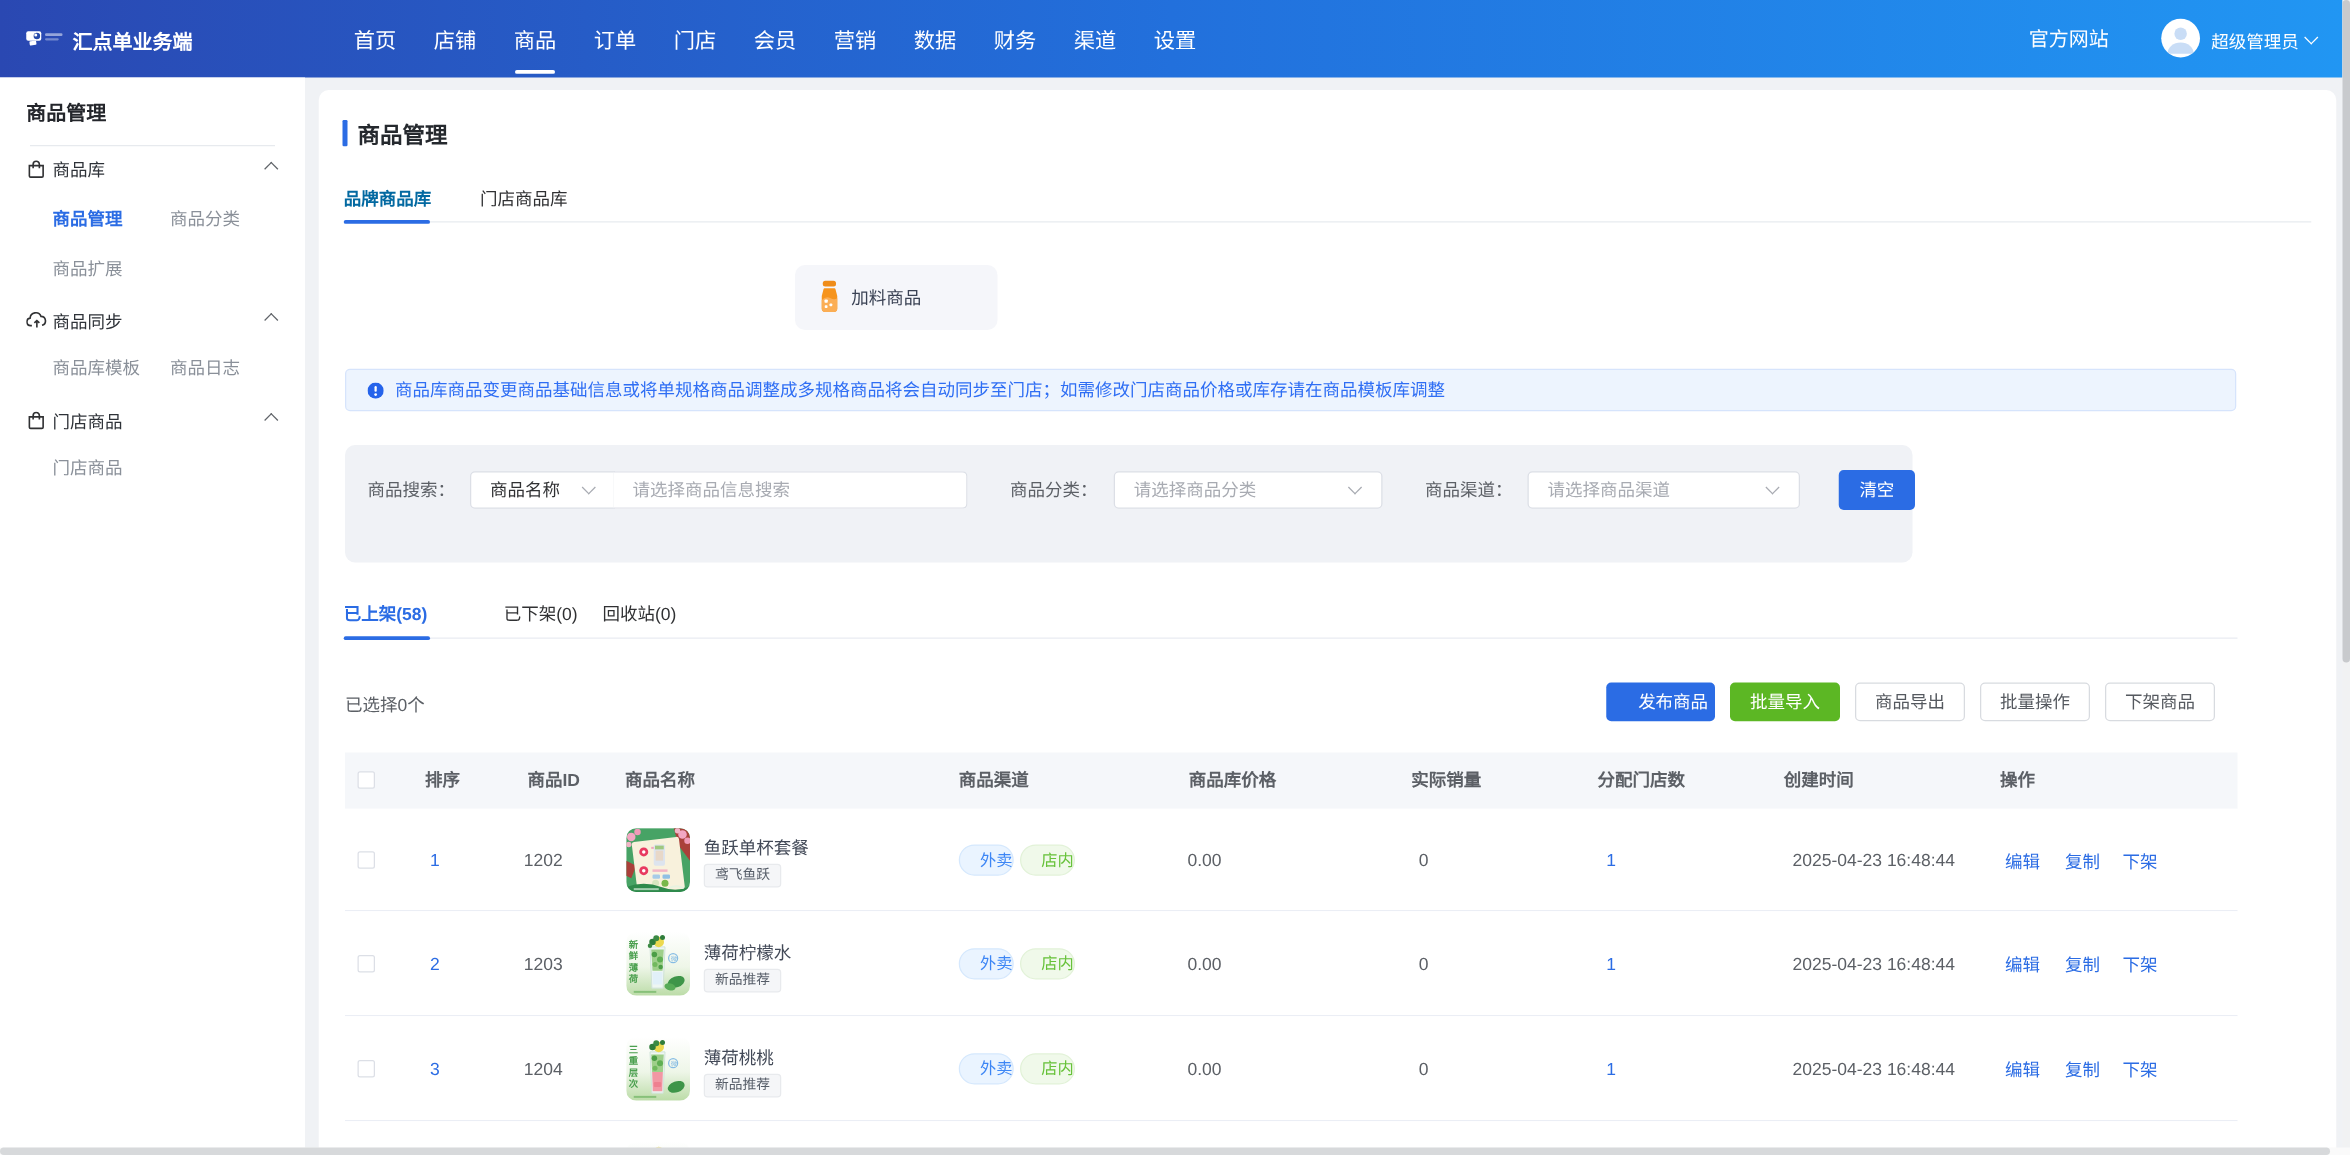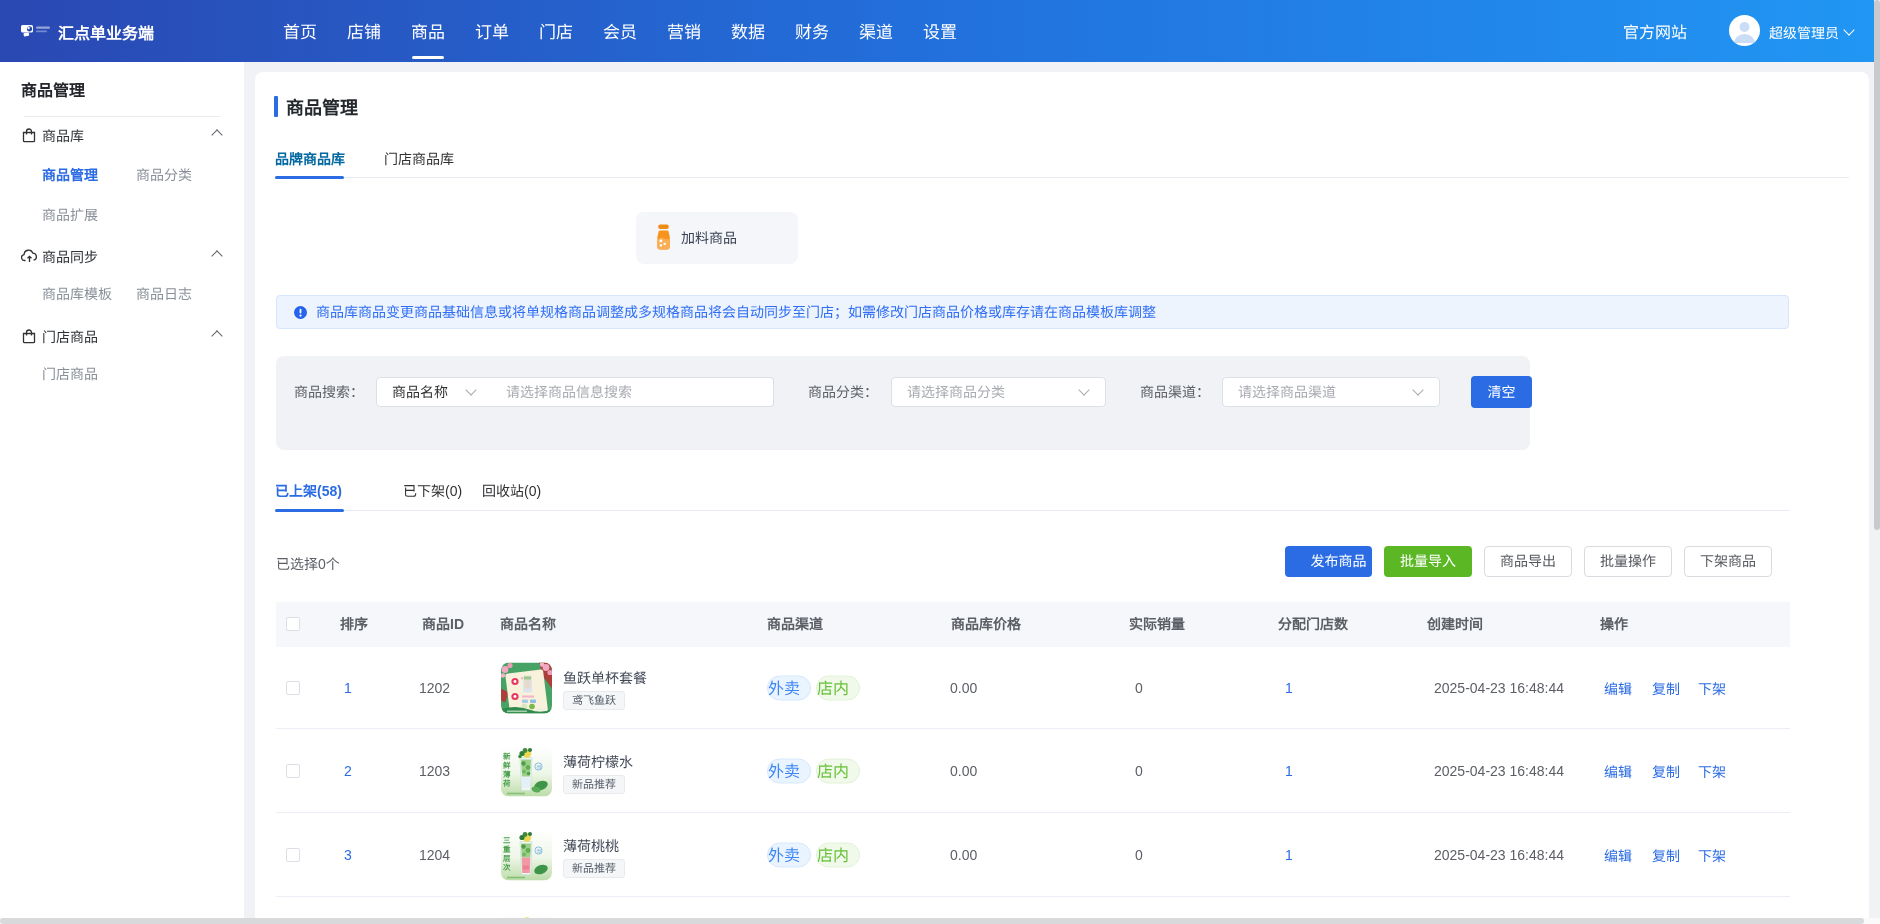--- a/index.html
+++ b/index.html
@@ -65,21 +65,21 @@
 
 .thead{position:absolute;left:21px;top:530px;width:1514px;height:45px;background:#f5f7fa;}
 .th{position:absolute;top:0;height:45px;line-height:45px;font-size:14px;font-weight:bold;color:#5c6066;white-space:nowrap;}
 .trow{position:absolute;left:21px;width:1514px;border-bottom:1px solid #ebeef5;background:#fff;}
 .td{position:absolute;top:50%;transform:translateY(-50%);font-size:14px;color:#5c6066;white-space:nowrap;}
 .td.blue{color:#2b6ce4;}
 .cb{position:absolute;width:14px;height:14px;border:1px solid #dcdfe6;border-radius:2px;background:#fff;}
 .pimg{position:absolute;left:225px;width:51px;height:51px;border-radius:8px;overflow:hidden;top:50%;transform:translateY(-50%);}
 .pname{position:absolute;left:287px;font-size:14px;color:#424957;white-space:nowrap;}
 .ptag{position:absolute;left:287px;height:19px;line-height:17px;padding:0 8px;background:#f5f6f8;border:1px solid #e8eaed;border-radius:3px;font-size:11px;color:#565d68;white-space:nowrap;}
-.ctag{position:absolute;top:50%;transform:translateY(-50%);height:25px;line-height:23px;border-radius:13px;font-size:16px;text-align:left;width:44px;}
+.ctag{position:absolute;top:50%;transform:translateY(-50%);height:25px;line-height:23px;border-radius:13px;font-size:13px;text-align:right;width:44px;}
 .ctag.wm{background:#eaf4ff;border:1px solid #d5e8fd;color:#3d86f5;}
 .ctag.dn{background:#f0f9ea;border:1px solid #e2f2d8;color:#67c23a;}
 
 .vsb{position:absolute;left:1874px;top:0;width:6px;height:918px;background:#f1f2f3;}
 .vsb .th1{position:absolute;left:0;top:0;width:6px;height:530px;background:#c8cacd;border-radius:3px;}
 .hsb{position:absolute;left:0;top:918px;width:1880px;height:6px;background:#fafafa;}
 .hsb .th2{position:absolute;left:0;top:0;width:1864px;height:6px;background:#d7d9db;border-radius:3px;}
 </style>
 </head>
 <body>

